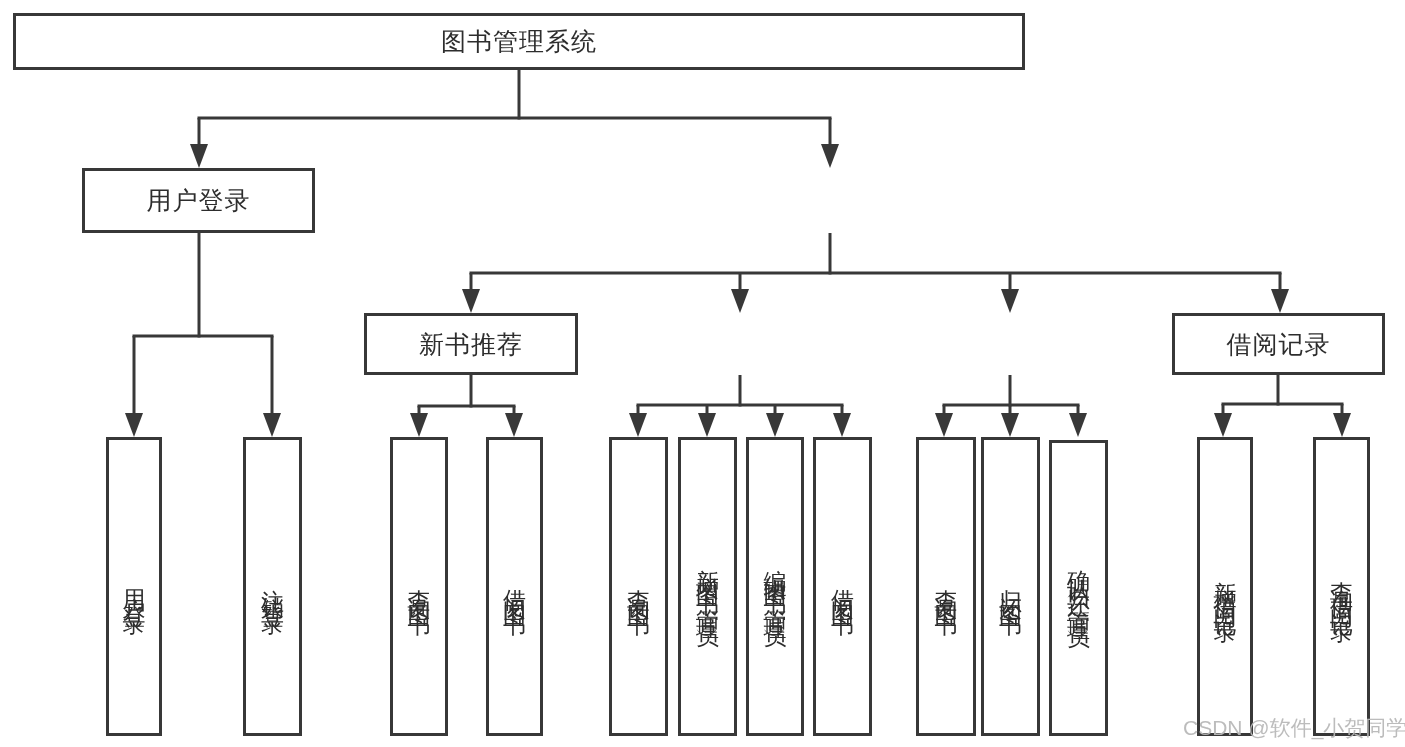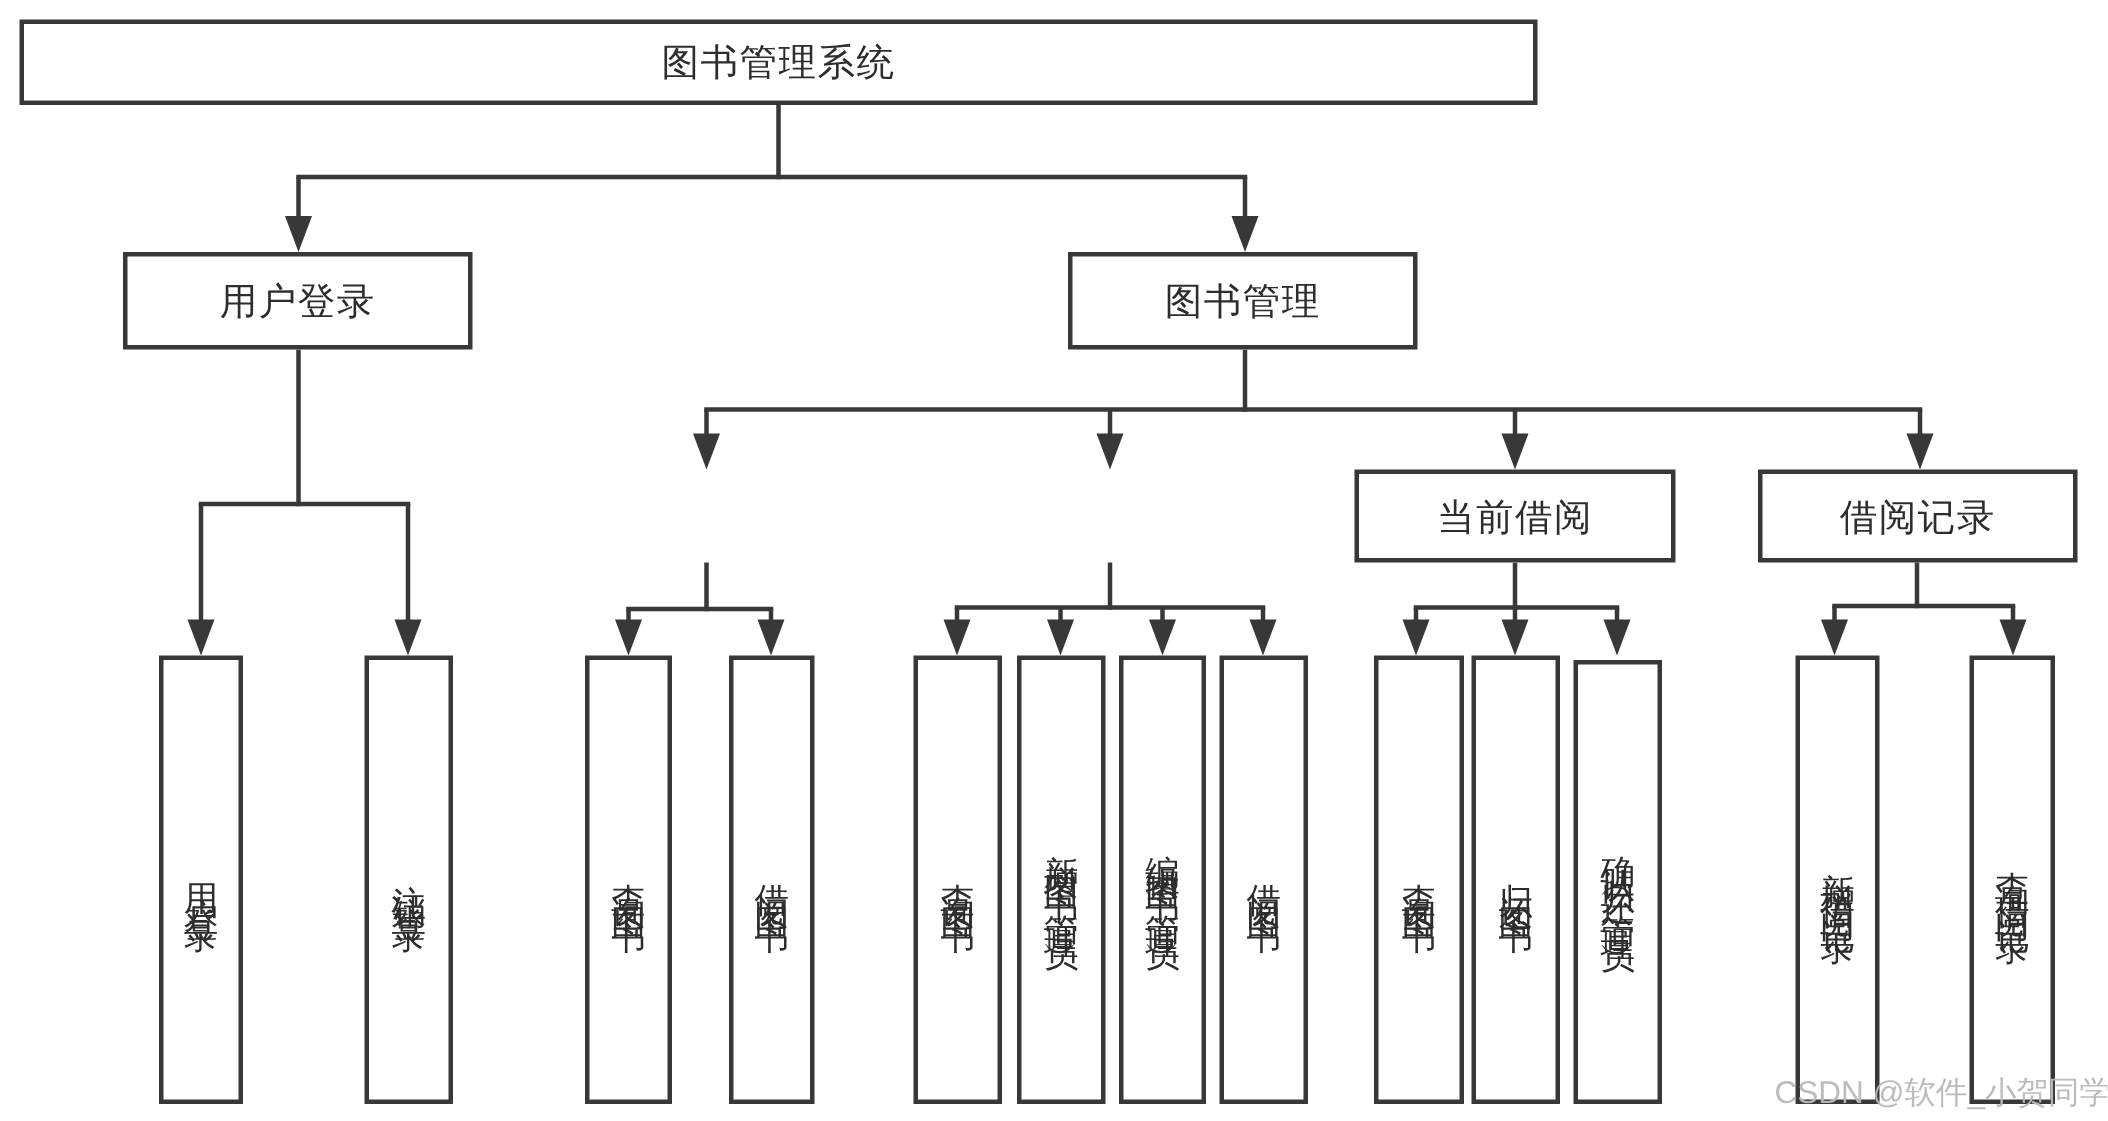--- a/index.html
+++ b/index.html
@@ -120,26 +120,23 @@
     </g>
   </svg>
 
   <div class="node" style="left:13px; top:13px; width:1012px; height:57px;">
     <span class="hlabel">图书管理系统</span>
   </div>
 
   <div class="node" style="left:82px; top:168px; width:233px; height:65px;">
     <span class="hlabel">用户登录</span>
   </div>
-  <div class="node" style="left:712px; top:168px; width:233px; height:65px;">
-    <span class="hlabel">图书管理</span>
-  </div>
 
-  <div class="node" style="left:903px; top:313px; width:214px; height:62px;">
-    <span class="hlabel">当前借阅</span>
+  <div class="node" style="left:364px; top:313px; width:214px; height:62px;">
+    <span class="hlabel">新书推荐</span>
   </div>
   <div class="node" style="left:1172px; top:313px; width:213px; height:62px;">
     <span class="hlabel">借阅记录</span>
   </div>
 
   <div class="node" style="left:106px; top:437px; width:56px; height:299px;">
     <span class="vlabel">用户登录</span>
   </div>
   <div class="node" style="left:243px; top:437px; width:59px; height:299px;">
     <span class="vlabel">注销登录</span>

